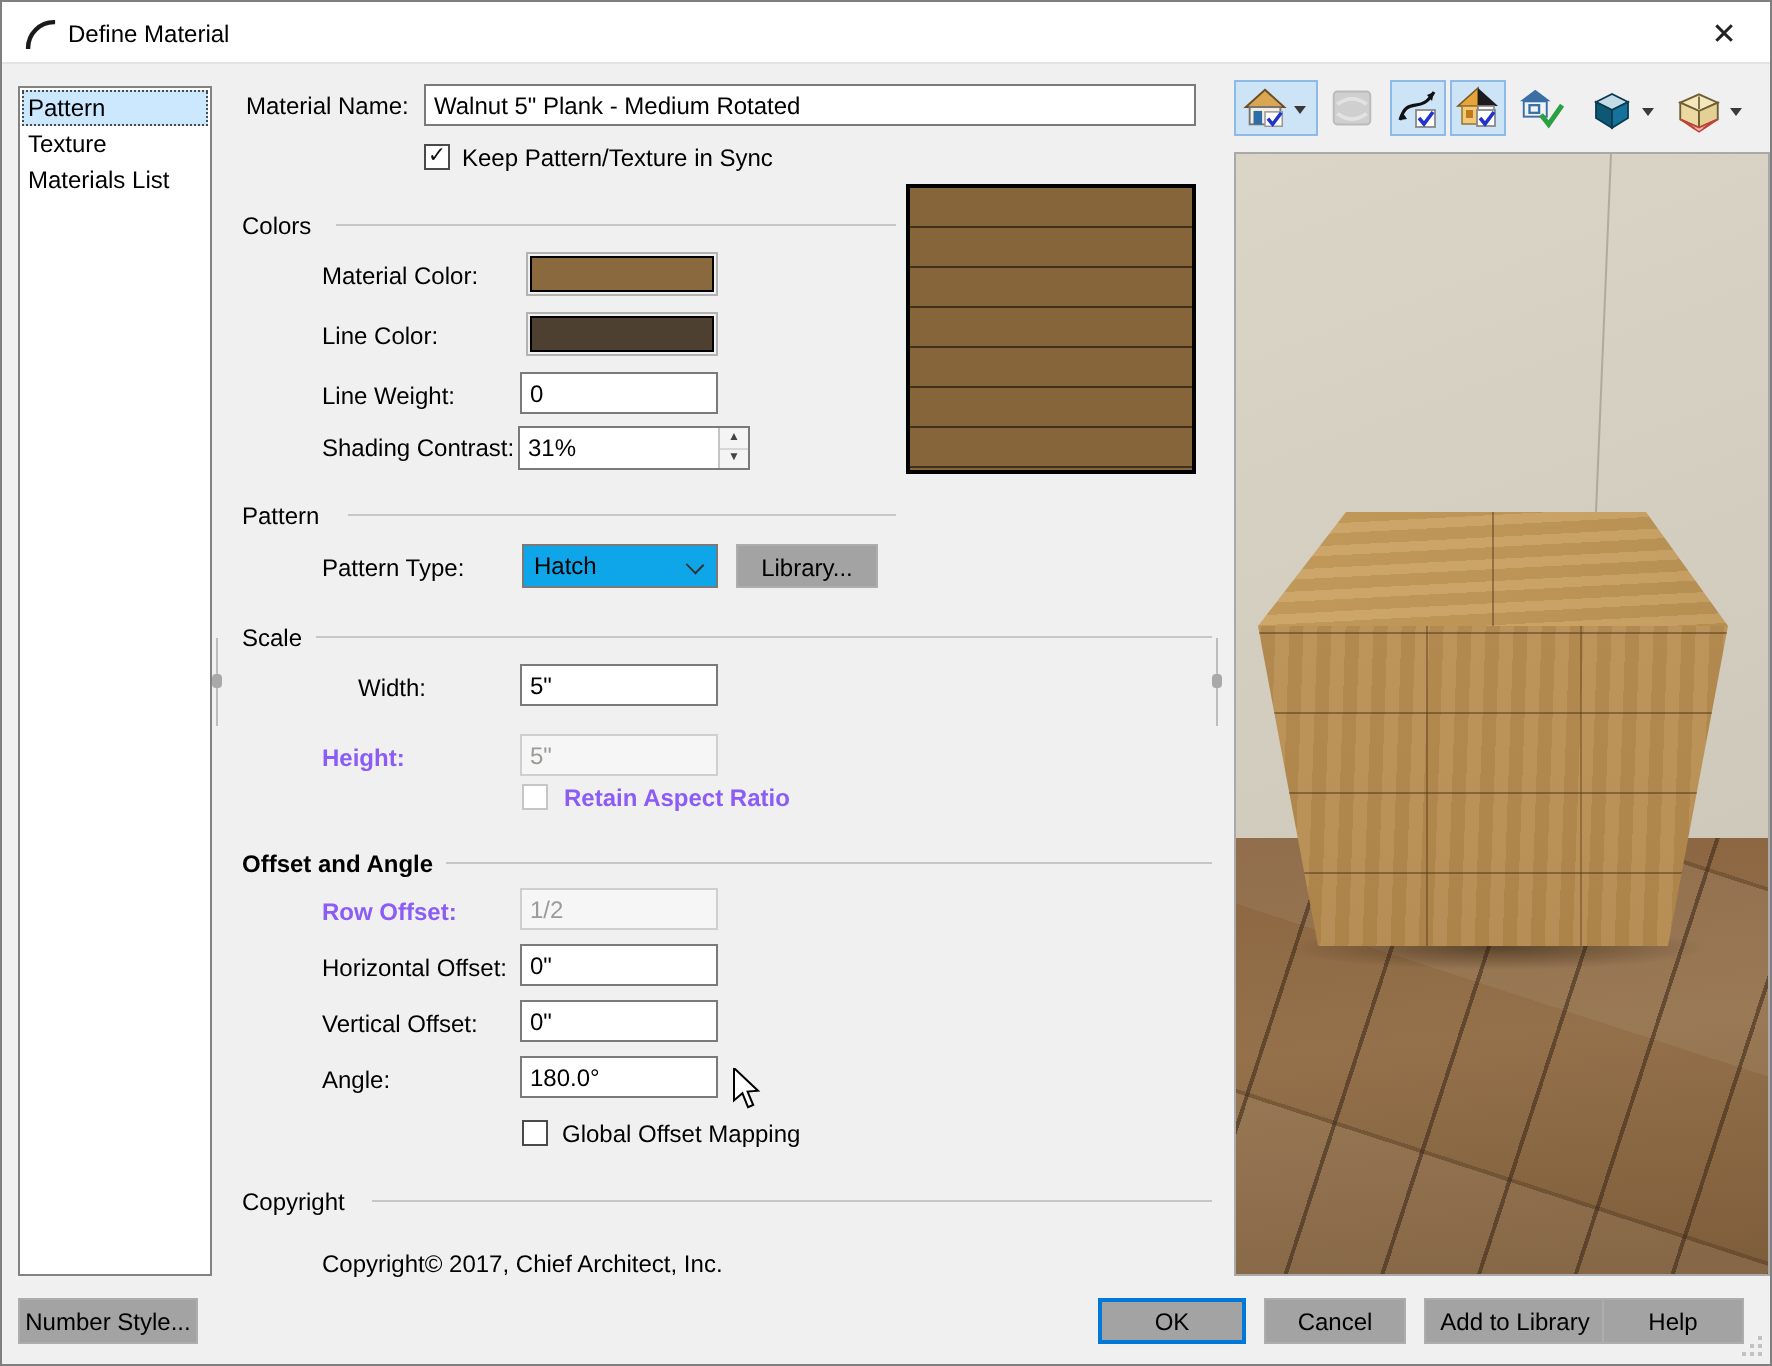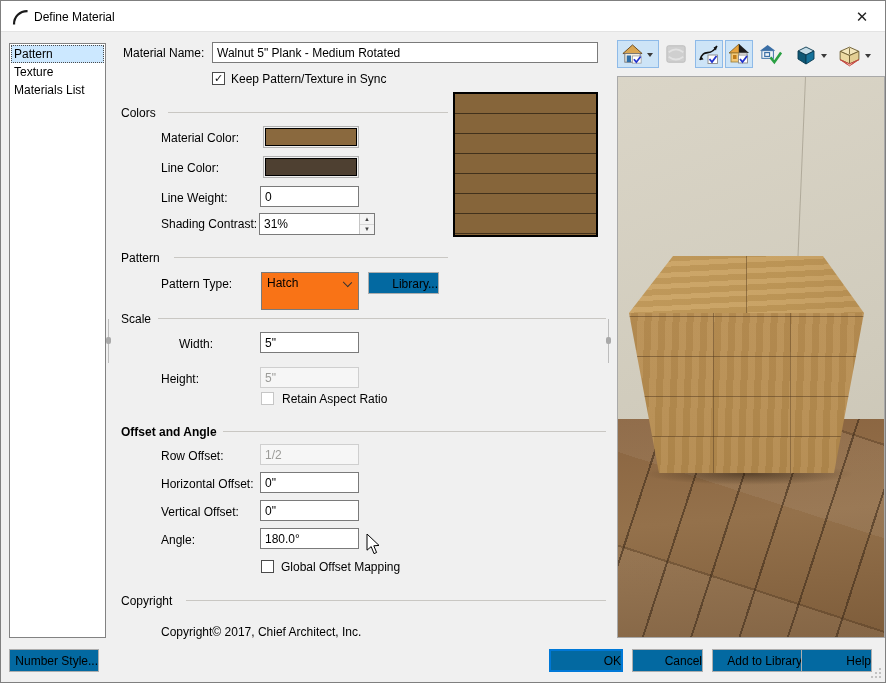--- a/index.html
+++ b/index.html
@@ -13,37 +13,37 @@
   .titlebar{position:absolute;left:0;top:0;width:100%;height:31px;background:#fff;border-bottom:1px solid #e3e3e3;}
   .titlebar .logo{position:absolute;left:10px;top:7px;width:18px;height:18px;}
   .titlebar .title{position:absolute;left:33px;top:9px;}
   .close-btn{position:absolute;right:6px;top:2px;width:34px;height:27px;display:flex;align-items:center;justify-content:center;font-size:15px;color:#222;cursor:default;}
   
   .sidebar{position:absolute;left:8px;top:42px;width:97px;height:595px;background:#fff;border:1px solid #828282;padding:1px;}
   .side-item{height:18px;line-height:18px;padding-left:3px;white-space:nowrap;}
   .side-item.selected{background:#cce8ff;outline:1px dotted #4b4b4b;outline-offset:-1px;}
   
   .lbl{position:absolute;white-space:nowrap;}
-  .lbl.dis{color:#000000;}
+  .lbl.dis{color:#8b5cf6;font-weight:bold;}
   .tbox{position:absolute;height:21px;border:1px solid #7a7a7a;background:#fff;padding:0 4px;font:12px "Liberation Sans",sans-serif;color:#000;}
   .tbox:disabled{background:#f6f6f6;border-color:#cfcfcf;color:#9b9b98;}
   .grp-title{position:absolute;white-space:nowrap;}
   .grp-line{position:absolute;height:1px;background:#c9c7c3;}
   .cb{position:absolute;width:13px;height:13px;border:1px solid #4a4a4a;background:#fff;display:flex;align-items:center;justify-content:center;font-size:11px;line-height:1;color:#111;}
   .cb.dis{border-color:#c6c6c6;}
   .swatch-btn{position:absolute;width:96px;height:22px;border:1px solid #b2b2b2;background:#f0f0f0;padding:1px;}
   .swatch-inner{width:100%;height:100%;border:1px solid #000;}
   .spinbox{position:absolute;width:116px;height:22px;border:1px solid #7a7a7a;background:#fff;display:flex;}
   .spinbox .sval{flex:1;padding:3px 0 0 4px;}
   .spin-col{width:15px;border-left:1px solid #c5c5c5;display:flex;flex-direction:column;}
   .spin-btn{flex:1;display:flex;align-items:center;justify-content:center;background:#f4f4f4;font-size:6px;color:#444;line-height:1;}
   .spin-btn:first-child{border-bottom:1px solid #d7d7d7;}
-  .ddl{position:absolute;width:98px;height:38px;border:1px solid #7a7a7a;background:#f97316;padding:3px 18px 0 5px;}
+  .ddl{position:absolute;width:98px;height:22px;border:1px solid #7a7a7a;background:#0ea5e9;padding:3px 18px 0 5px;}
   .ddl .chev{position:absolute;right:7px;top:6px;width:7px;height:7px;border-right:1.4px solid #333;border-bottom:1.4px solid #333;transform:rotate(45deg) scale(1,0.9);}
-  .btn{position:absolute;height:23px;background:#0369a1;border:1px solid #adadad;font:12px "Liberation Sans",sans-serif;text-align:right;padding-top:4px;}
+  .btn{position:absolute;height:23px;background:#a3a3a3;border:1px solid #adadad;font:12px "Liberation Sans",sans-serif;text-align:center;padding-top:4px;}
   .btn.default{border:2px solid #0078d7;padding-top:3px;}
   
   .pattern-preview{position:absolute;left:452px;top:91px;width:145px;height:145px;border:2px solid #000;
     background-image:repeating-linear-gradient(180deg,rgba(0,0,0,0) 0 19px,rgba(42,32,18,.75) 19px 20px);}
   
   .tool{position:absolute;display:flex;align-items:center;justify-content:center;}
   .tool.hl{background:#cde4f7;border:1px solid #8ebae8;}
   .tool .dd-arrow{width:0;height:0;border:3.5px solid transparent;border-top:4.5px solid #3a3a3a;margin:5px 2px 0 3px;}
   .tool.disabled{opacity:.55;filter:grayscale(1);}
   

